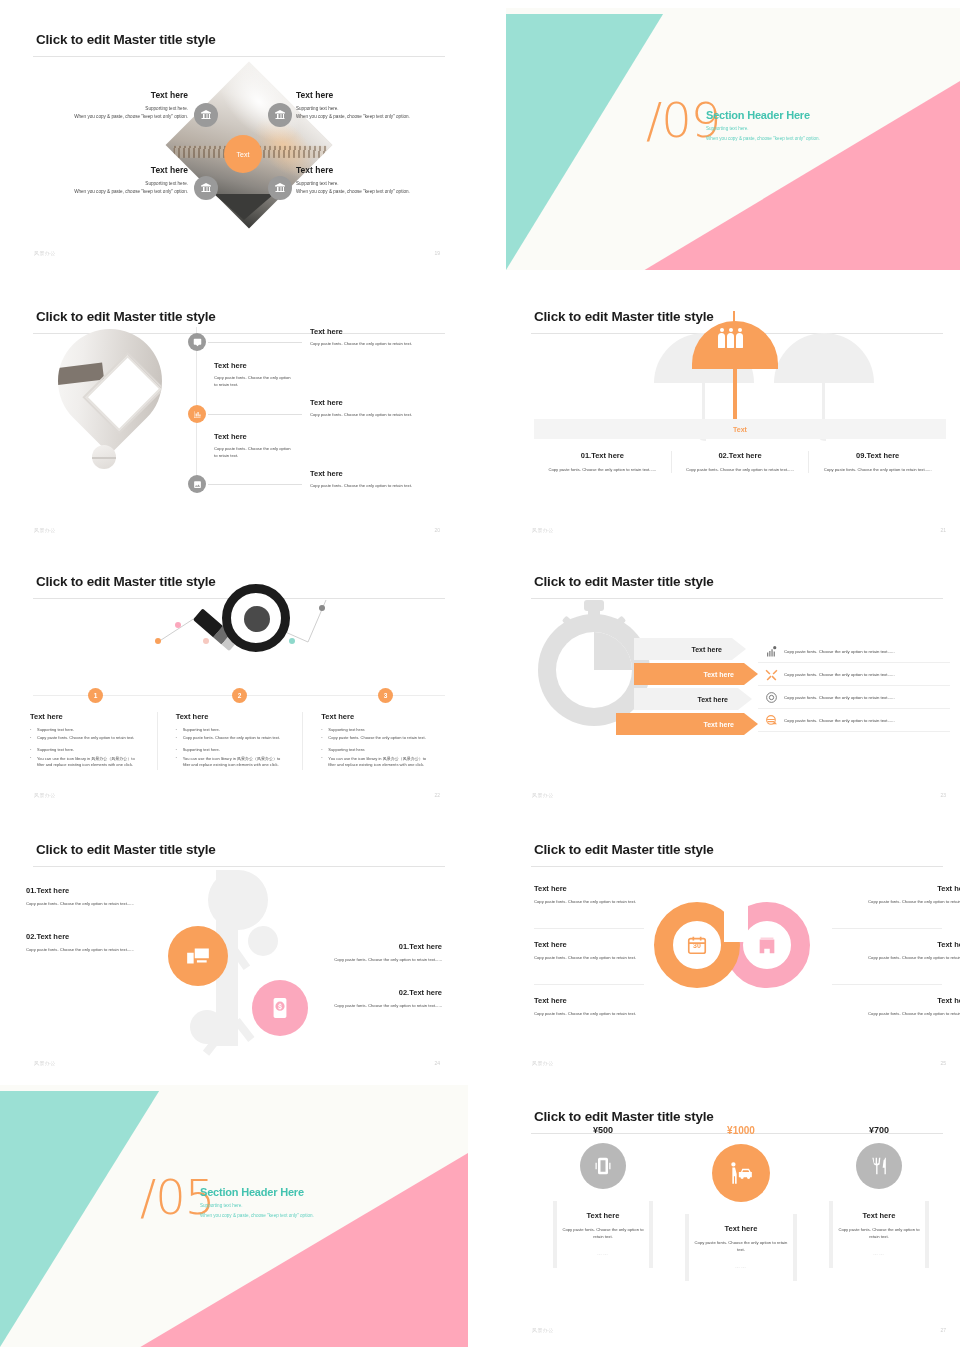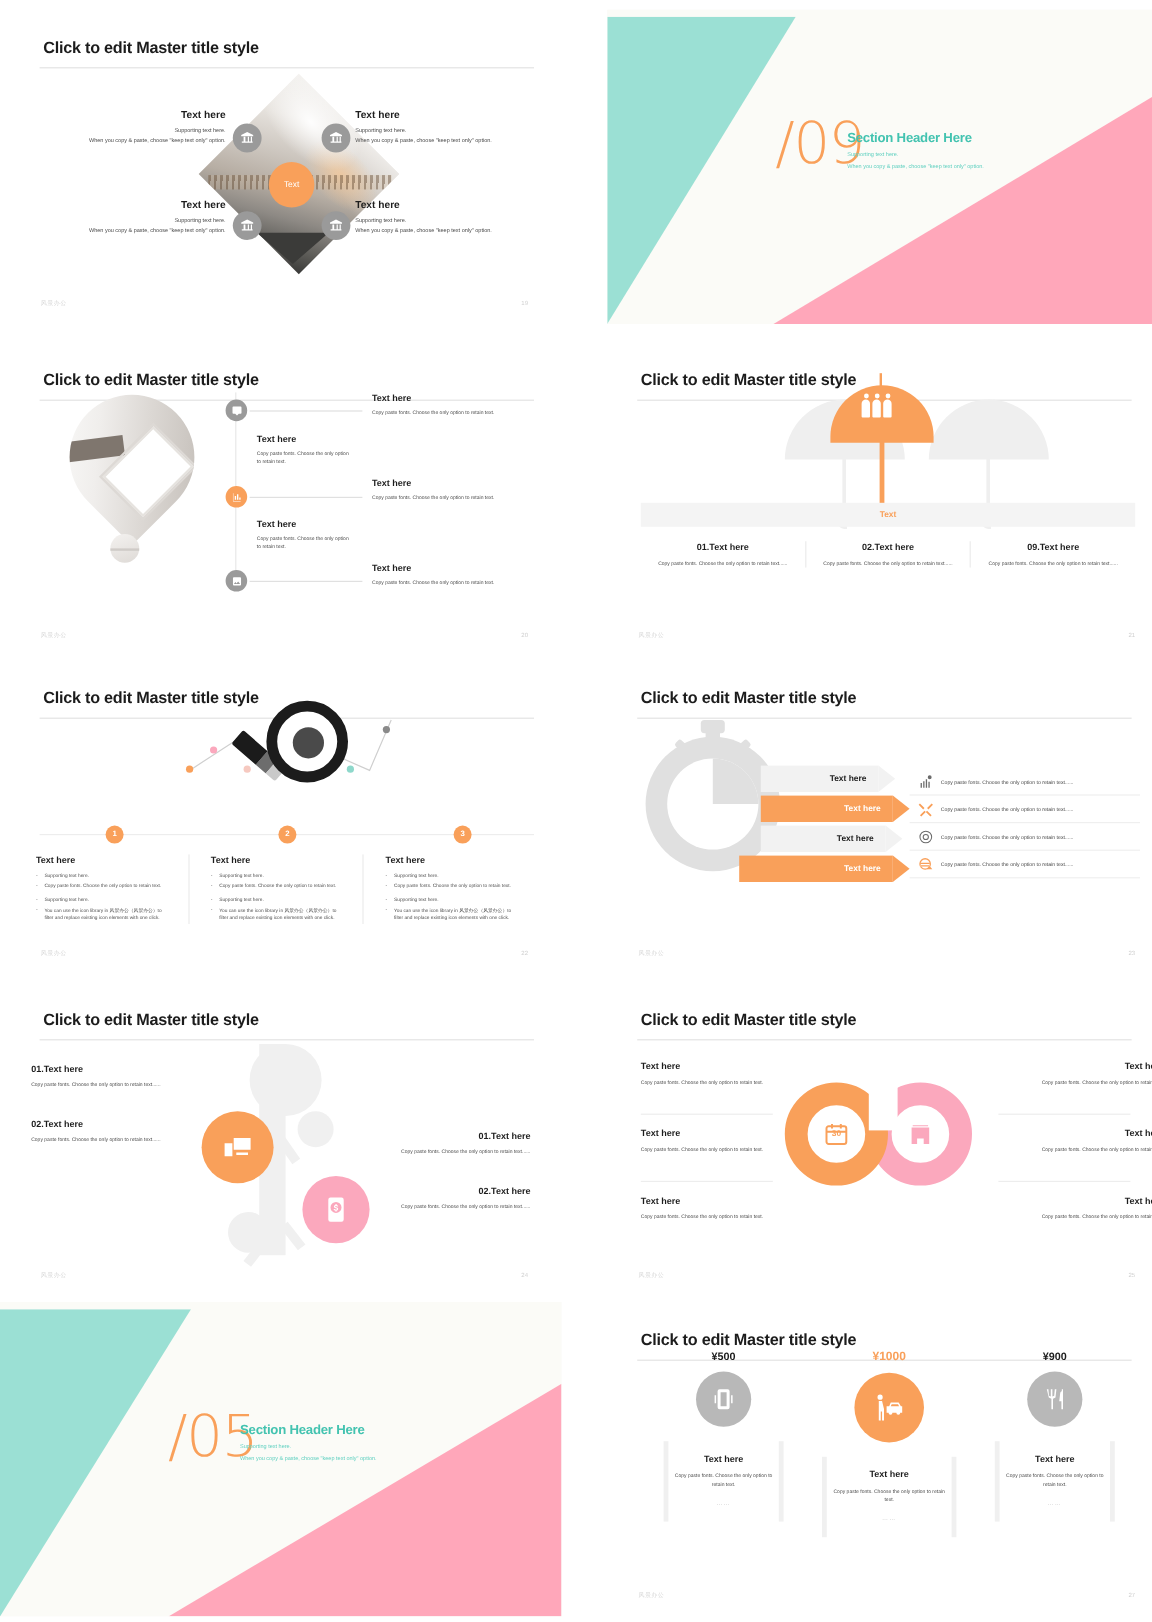--- a/index.html
+++ b/index.html
@@ -788,21 +788,21 @@
                 <path d="M5 2a2 2 0 1 1 0 4 2 2 0 0 1 0-4zM3.5 7h3L8 13v9H6.5v-7h-1v7H4V7zM12 11l1.2-3h6.1L21 11h1v5h-1.5a1.5 1.5 0 0 1-3 0h-3a1.5 1.5 0 0 1-3 0H10v-5zm1.9-1.6L13.2 11h6.4l-.8-1.6z"></path>
               </svg>
           </div>
           <div class="pr-card">
             <div class="h-xs">Text here</div>
             <div class="p-xxs">Copy paste fonts. Choose the only option to retain text.</div>
             <div class="pr-dots">……</div>
           </div>
         </div>
         <div class="pr-col">
-          <div class="pr-price">¥900</div>
+          <div class="pr-price">¥700</div>
           <div class="pr-circ">
             <svg width="20" height="20" viewBox="0 0 24 24">
                 <path d="M4 2h1.6l.6 6.5L8 9.2V2h1.6v7.2l1.8-.7L12 2h1.6l-.9 8.2-2.5 1.3V22H8.6V11.5L6 10.2zM19 2h1.2v20H18.6v-8H16.4l1-8c.1-1 .7-2 1.6-2z"></path>
               </svg>
           </div>
           <div class="pr-card">
             <div class="h-xs">Text here</div>
             <div class="p-xxs">Copy paste fonts. Choose the only option to retain text.</div>
             <div class="pr-dots">……</div>
           </div>

